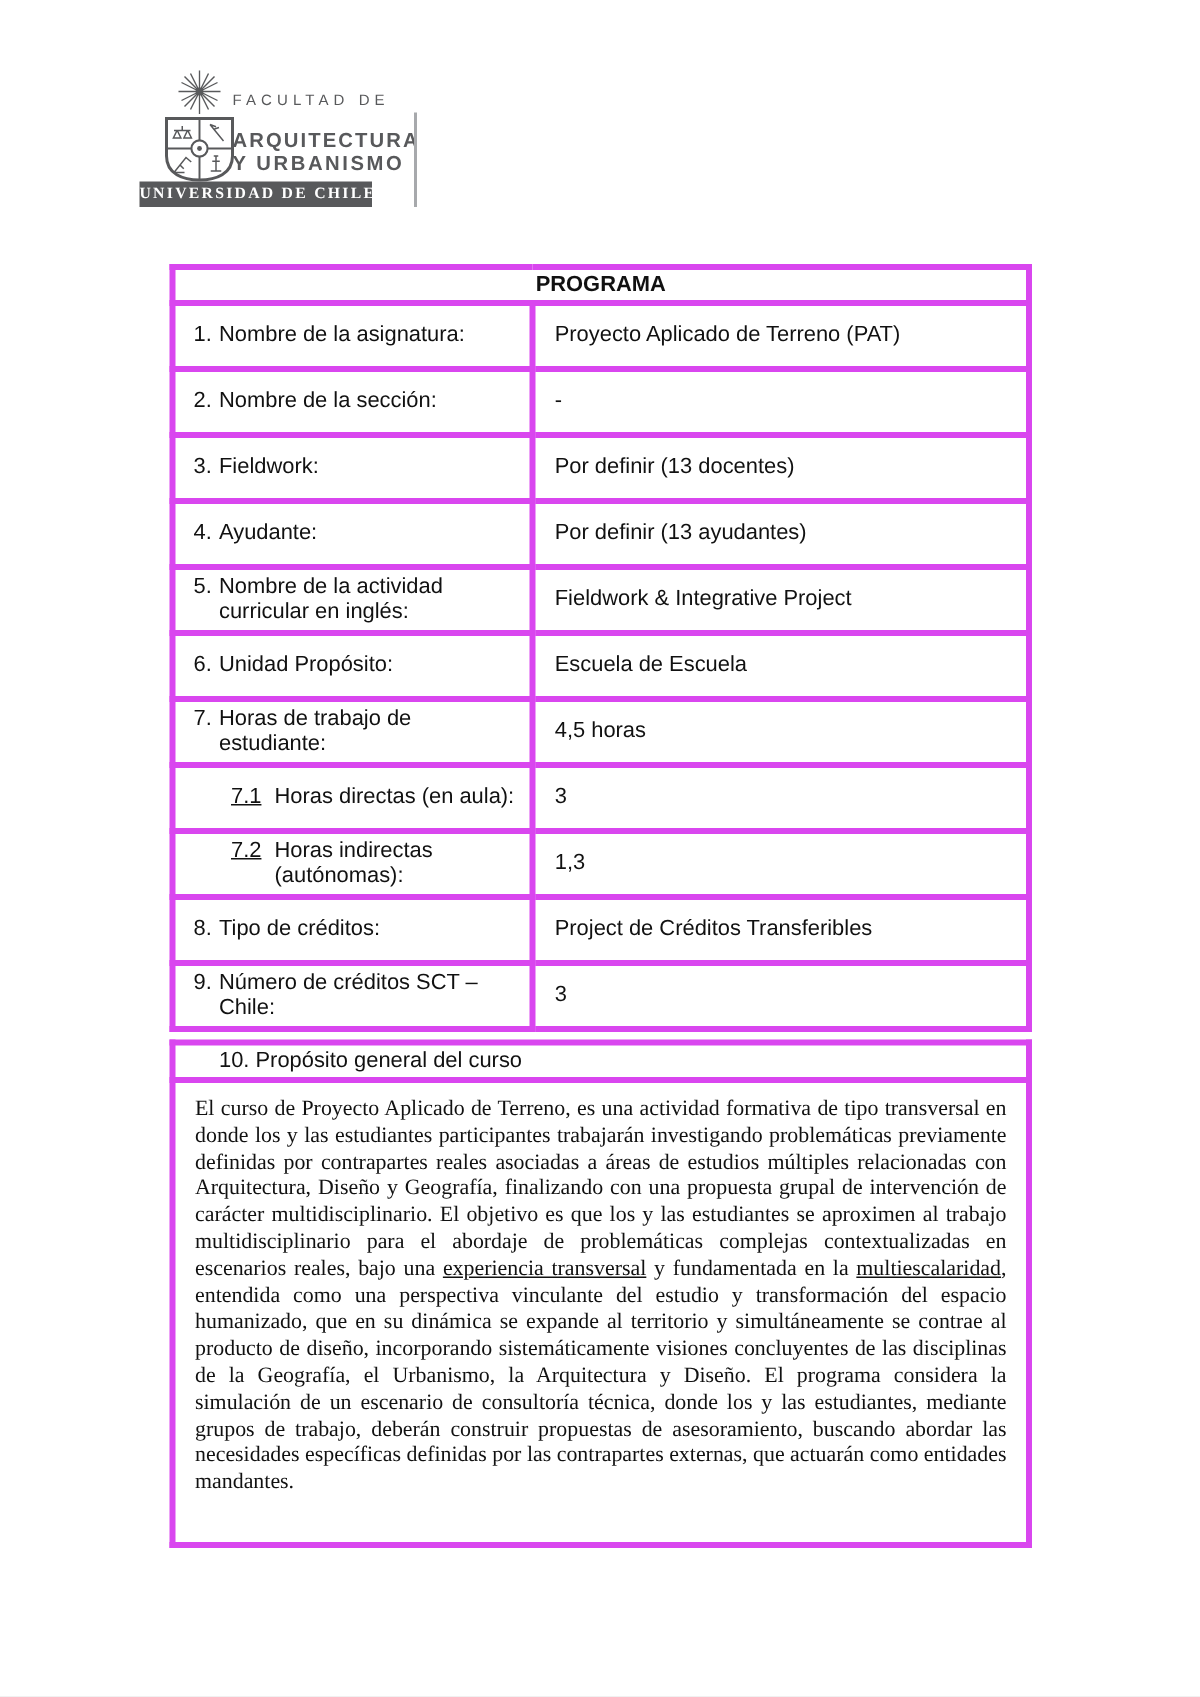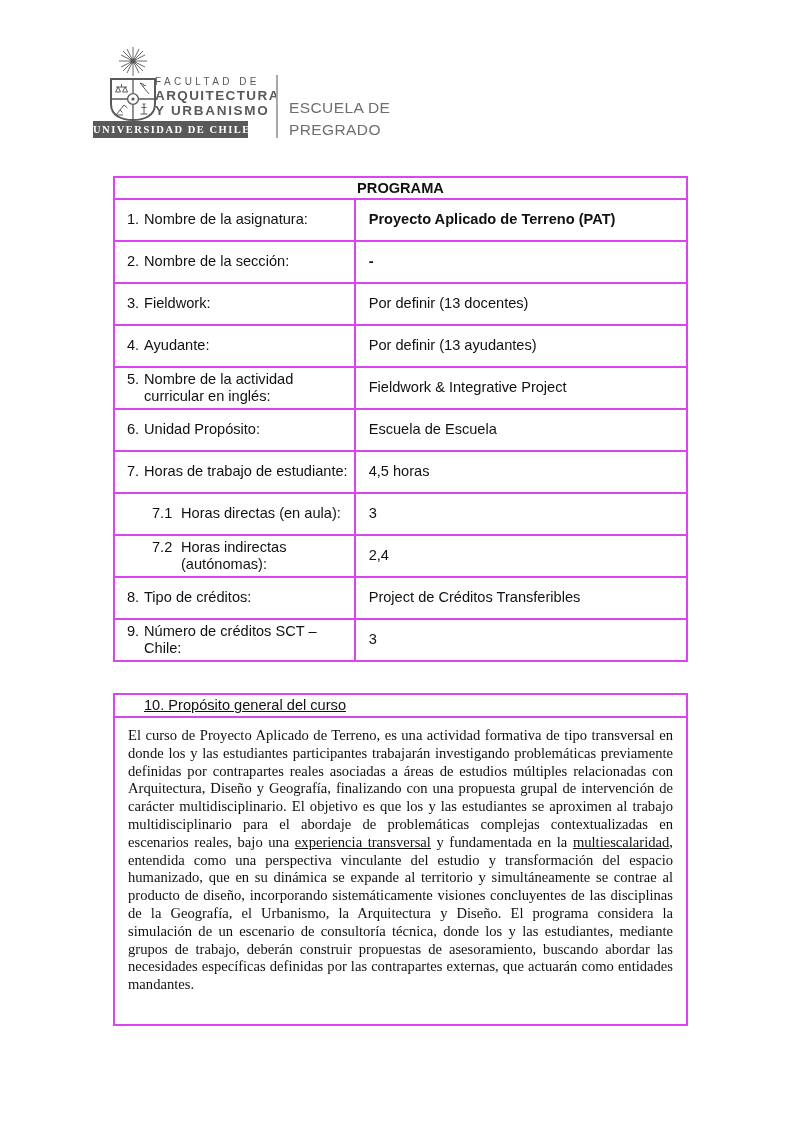--- a/index.html
+++ b/index.html
@@ -9,55 +9,55 @@
     margin:0 auto;
     background:#ffffff;
     font-family:"Liberation Sans","DejaVu Sans",sans-serif;
     color:#111;
     overflow:hidden;
   }
 
   
   .brand{position:absolute;left:93px;top:45px;width:330px;height:100px;}
   .crest{position:absolute;left:14px;top:0px;}
-  .fac{position:absolute;left:62px;top:30px;color:#58595b;white-space:nowrap;}
+  .fac{position:absolute;left:62px;top:16px;color:#58595b;white-space:nowrap;}
   .fac1{font-size:10px;letter-spacing:3.4px;line-height:13px;}
-  .fac2{font-size:13.5px;font-weight:bold;letter-spacing:1.4px;line-height:15px;}
+  .fac2{font-size:13.5px;font-weight:bold;letter-spacing:1.4px;line-height:15px;margin-top:12px;}
   .fac3{font-size:13.5px;font-weight:bold;letter-spacing:1.7px;line-height:15px;}
   .ubanner{
     position:absolute;left:0;top:76px;width:155px;height:17px;
     background:#58595b;color:#ffffff;
     font-size:10.5px;font-weight:bold;letter-spacing:1.5px;
     text-align:center;line-height:17px;white-space:nowrap;font-family:Liberation Serif, serif;
   }
   .vdiv{position:absolute;left:183px;top:30px;width:2px;height:63px;background:#a7a9ac;}
   .school{position:absolute;left:196px;top:52px;color:#6d6e71;font-size:15.5px;line-height:22px;letter-spacing:0.4px;white-space:nowrap;}
 
   
   table{border-collapse:collapse;table-layout:fixed;}
   .t1{position:absolute;left:113px;top:176px;width:575px;}
   .t2{position:absolute;left:113px;top:693px;width:575px;}
-  .t1 th,.t1 td,.t2 th,.t2 td{border:2px solid #d946ef;}
+  .t1 th,.t1 td,.t2 th,.t2 td{border:4px solid #d946ef;}
 
   .t1 th{
     height:20px;font-size:14.6px;font-weight:bold;text-align:center;
     padding:0;line-height:20px;
   }
   .t1 td{height:40px;vertical-align:middle;font-size:14.6px;}
   .lab{padding:0 6px 0 12px;}
   .labwrap{display:flex;align-items:flex-start;line-height:17.5px;}
   .num{flex:0 0 auto;width:17px;}
-  .indent .num{margin-left:25px;width:29px;}
+  .indent .num{margin-left:25px;width:29px;text-decoration:underline;}
   .ltx{flex:1 1 auto;}
   .val{padding:0 8px 0 13px;line-height:17.5px;}
-  .bold{font-weight:bold;}
+  .bold{font-weight:normal;}
 
   .t2 th{
     height:21px;font-weight:normal;font-size:14.6px;text-align:left;
-    padding:0 16px 0 29px;line-height:21px;text-decoration:underline;
+    padding:0 16px 0 29px;line-height:21px;
   }
   .t2 .body{
     height:297px;vertical-align:top;
     padding:9px 13px 0 13px;
     font-size:14.6px;line-height:17.8px;
     text-align:justify;
     font-family:Liberation Serif, serif;
   }
   .u{text-decoration:underline;}
 </style>
@@ -100,24 +100,20 @@
     <div class="fac">
       <div class="fac1">FACULTAD DE</div>
       <div class="fac2">ARQUITECTURA</div>
       <div class="fac3">Y URBANISMO</div>
     </div>
 
     <div class="ubanner">UNIVERSIDAD DE CHILE</div>
 
     <div class="vdiv"></div>
 
-    <div class="school">
-      <div>ESCUELA DE</div>
-      <div>PREGRADO</div>
-    </div>
   </header>
 
   <table class="t1">
     <colgroup>
         <col style="width:42%">
         <col style="width:58%">
       </colgroup>
     <thead>
       <tr>
         <th colspan="2">PROGRAMA</th>
@@ -196,21 +192,21 @@
           </td>
         <td class="val">3</td>
       </tr>
       <tr>
         <td class="lab indent">
             <div class="labwrap">
               <span class="num">7.2</span>
               <span class="ltx">Horas indirectas (autónomas):</span>
             </div>
           </td>
-        <td class="val">2,4</td>
+        <td class="val">1,3</td>
       </tr>
       <tr>
         <td class="lab">
             <div class="labwrap">
               <span class="num">8.</span>
               <span class="ltx">Tipo de créditos:</span>
             </div>
           </td>
         <td class="val">Project de Créditos Transferibles</td>
       </tr>

